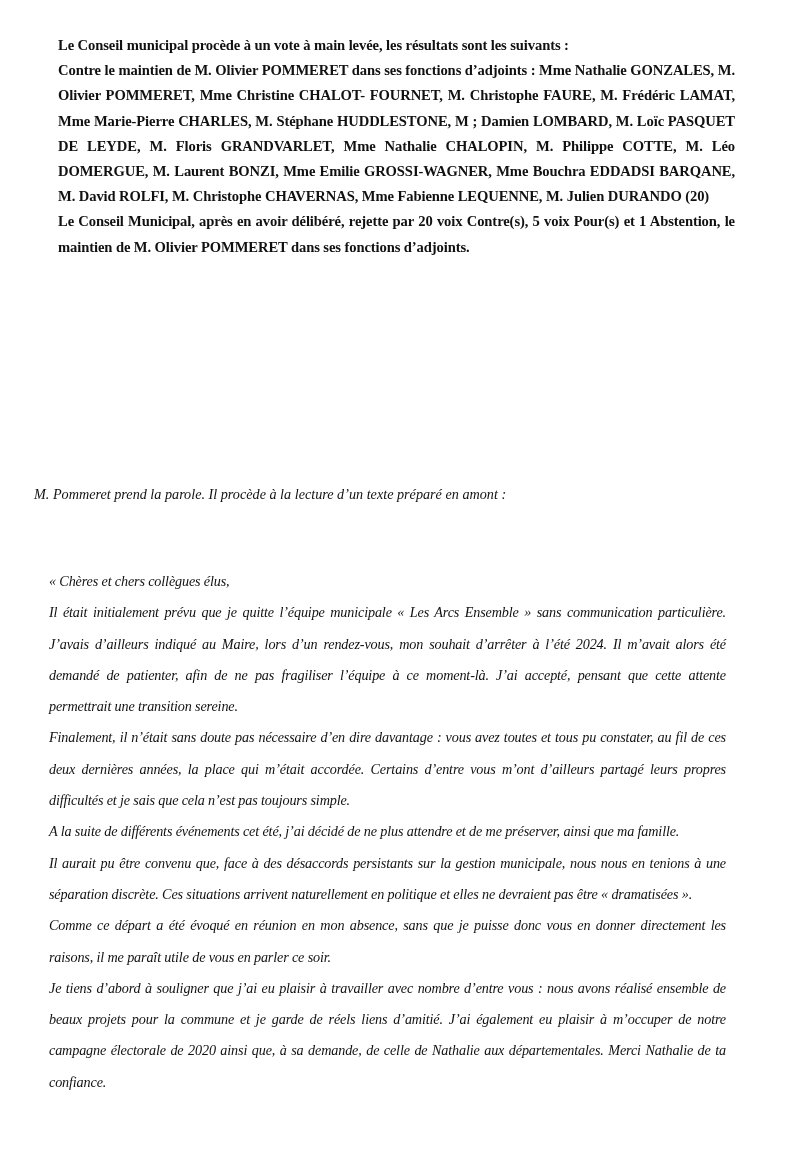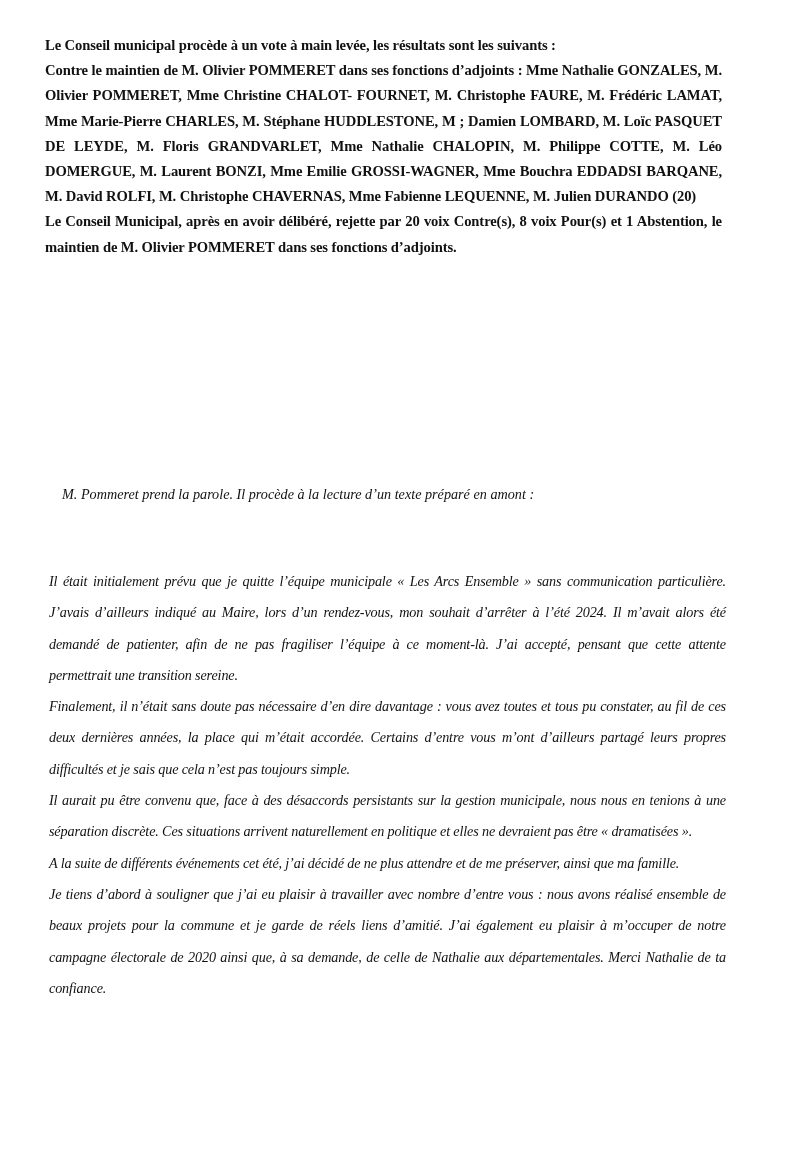--- a/index.html
+++ b/index.html
@@ -9,21 +9,21 @@
     }
     body {
       width: 785px;
       height: 1164px;
       overflow: hidden;
       position: relative;
       color: #111111;
     }
     .page {
       position: absolute;
-      left: 45px;
+      left: 58px;
       top: 33px;
       width: 677px;
     }
     .vote-block p {
       margin: 0;
       font-family: "Liberation Serif", "DejaVu Serif", serif;
       font-weight: bold;
       font-size: 14.6px;
       line-height: 25.2px;
       text-align: justify;
@@ -38,40 +38,42 @@
       margin: 0;
       font-family: "Liberation Serif", "DejaVu Serif", serif;
       font-style: italic;
       font-size: 14.2px;
       line-height: 31.3px;
       text-align: justify;
       letter-spacing: -0.15px;
     }
     .intro {
       position: absolute;
-      left: 62px;
+      left: 34px;
       top: 484px;
       width: 677px;
       margin: 0;
       font-family: "Liberation Serif", "DejaVu Serif", serif;
       font-style: italic;
       font-size: 14.2px;
       line-height: 20px;
     }
   </style>
 </head>
 <body>
 
 <div class="page vote-block">
   <p>Le Conseil municipal procède à un vote à main levée, les résultats sont les suivants :</p>
   <p>Contre le maintien de M. Olivier POMMERET dans ses fonctions d’adjoints : Mme Nathalie GONZALES, M. Olivier POMMERET, Mme Christine CHALOT- FOURNET, M. Christophe FAURE, M. Frédéric LAMAT, Mme Marie-Pierre CHARLES, M. Stéphane HUDDLESTONE, M ; Damien LOMBARD, M. Loïc PASQUET DE LEYDE, M. Floris GRANDVARLET, Mme Nathalie CHALOPIN, M. Philippe COTTE, M. Léo DOMERGUE, M. Laurent BONZI, Mme Emilie GROSSI-WAGNER, Mme Bouchra EDDADSI BARQANE, M. David ROLFI, M. Christophe CHAVERNAS, Mme Fabienne LEQUENNE, M. Julien DURANDO (20)</p>
-  <p>Le Conseil Municipal, après en avoir délibéré, rejette par 20 voix Contre(s), 8 voix Pour(s) et 1 Abstention, le maintien de M. Olivier POMMERET dans ses fonctions d’adjoints.</p>
+  <p>Le Conseil Municipal, après en avoir délibéré, rejette par 20 voix Contre(s), 5 voix Pour(s) et 1 Abstention, le maintien de M. Olivier POMMERET dans ses fonctions d’adjoints.</p>
 </div>
 
 <p class="intro">M. Pommeret prend la parole. Il procède à la lecture d’un texte préparé en amont :</p>
 
 <div class="speech" style="top:566px;">
+  <p>« Chères et chers collègues élus,</p>
   <p>Il était initialement prévu que je quitte l’équipe municipale « Les Arcs Ensemble » sans communication particulière. J’avais d’ailleurs indiqué au Maire, lors d’un rendez-vous, mon souhait d’arrêter à l’été 2024. Il m’avait alors été demandé de patienter, afin de ne pas fragiliser l’équipe à ce moment-là. J’ai accepté, pensant que cette attente permettrait une transition sereine.</p>
   <p>Finalement, il n’était sans doute pas nécessaire d’en dire davantage : vous avez toutes et tous pu constater, au fil de ces deux dernières années, la place qui m’était accordée. Certains d’entre vous m’ont d’ailleurs partagé leurs propres difficultés et je sais que cela n’est pas toujours simple.</p>
+  <p>A la suite de différents événements cet été, j’ai décidé de ne plus attendre et de me préserver, ainsi que ma famille.</p>
   <p>Il aurait pu être convenu que, face à des désaccords persistants sur la gestion municipale, nous nous en tenions à une séparation discrète. Ces situations arrivent naturellement en politique et elles ne devraient pas être « dramatisées ».</p>
-  <p>A la suite de différents événements cet été, j’ai décidé de ne plus attendre et de me préserver, ainsi que ma famille.</p>
+  <p>Comme ce départ a été évoqué en réunion en mon absence, sans que je puisse donc vous en donner directement les raisons, il me paraît utile de vous en parler ce soir.</p>
   <p>Je tiens d’abord à souligner que j’ai eu plaisir à travailler avec nombre d’entre vous : nous avons réalisé ensemble de beaux projets pour la commune et je garde de réels liens d’amitié. J’ai également eu plaisir à m’occuper de notre campagne électorale de 2020 ainsi que, à sa demande, de celle de Nathalie aux départementales. Merci Nathalie de ta confiance.</p>
 </div>
 
 </body></html>

